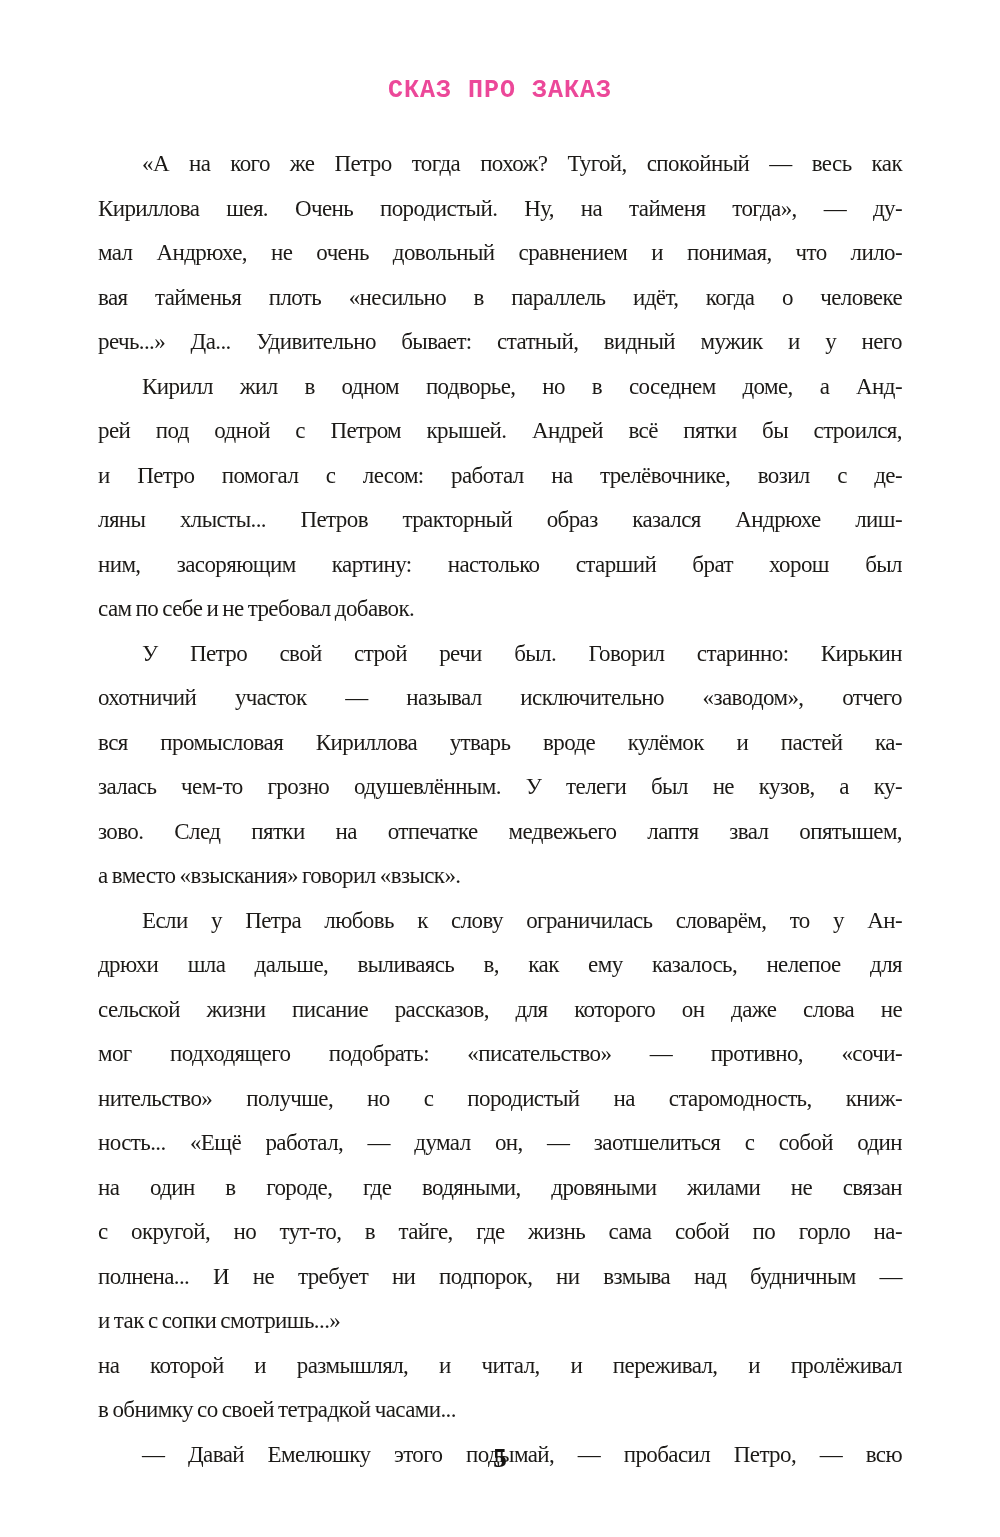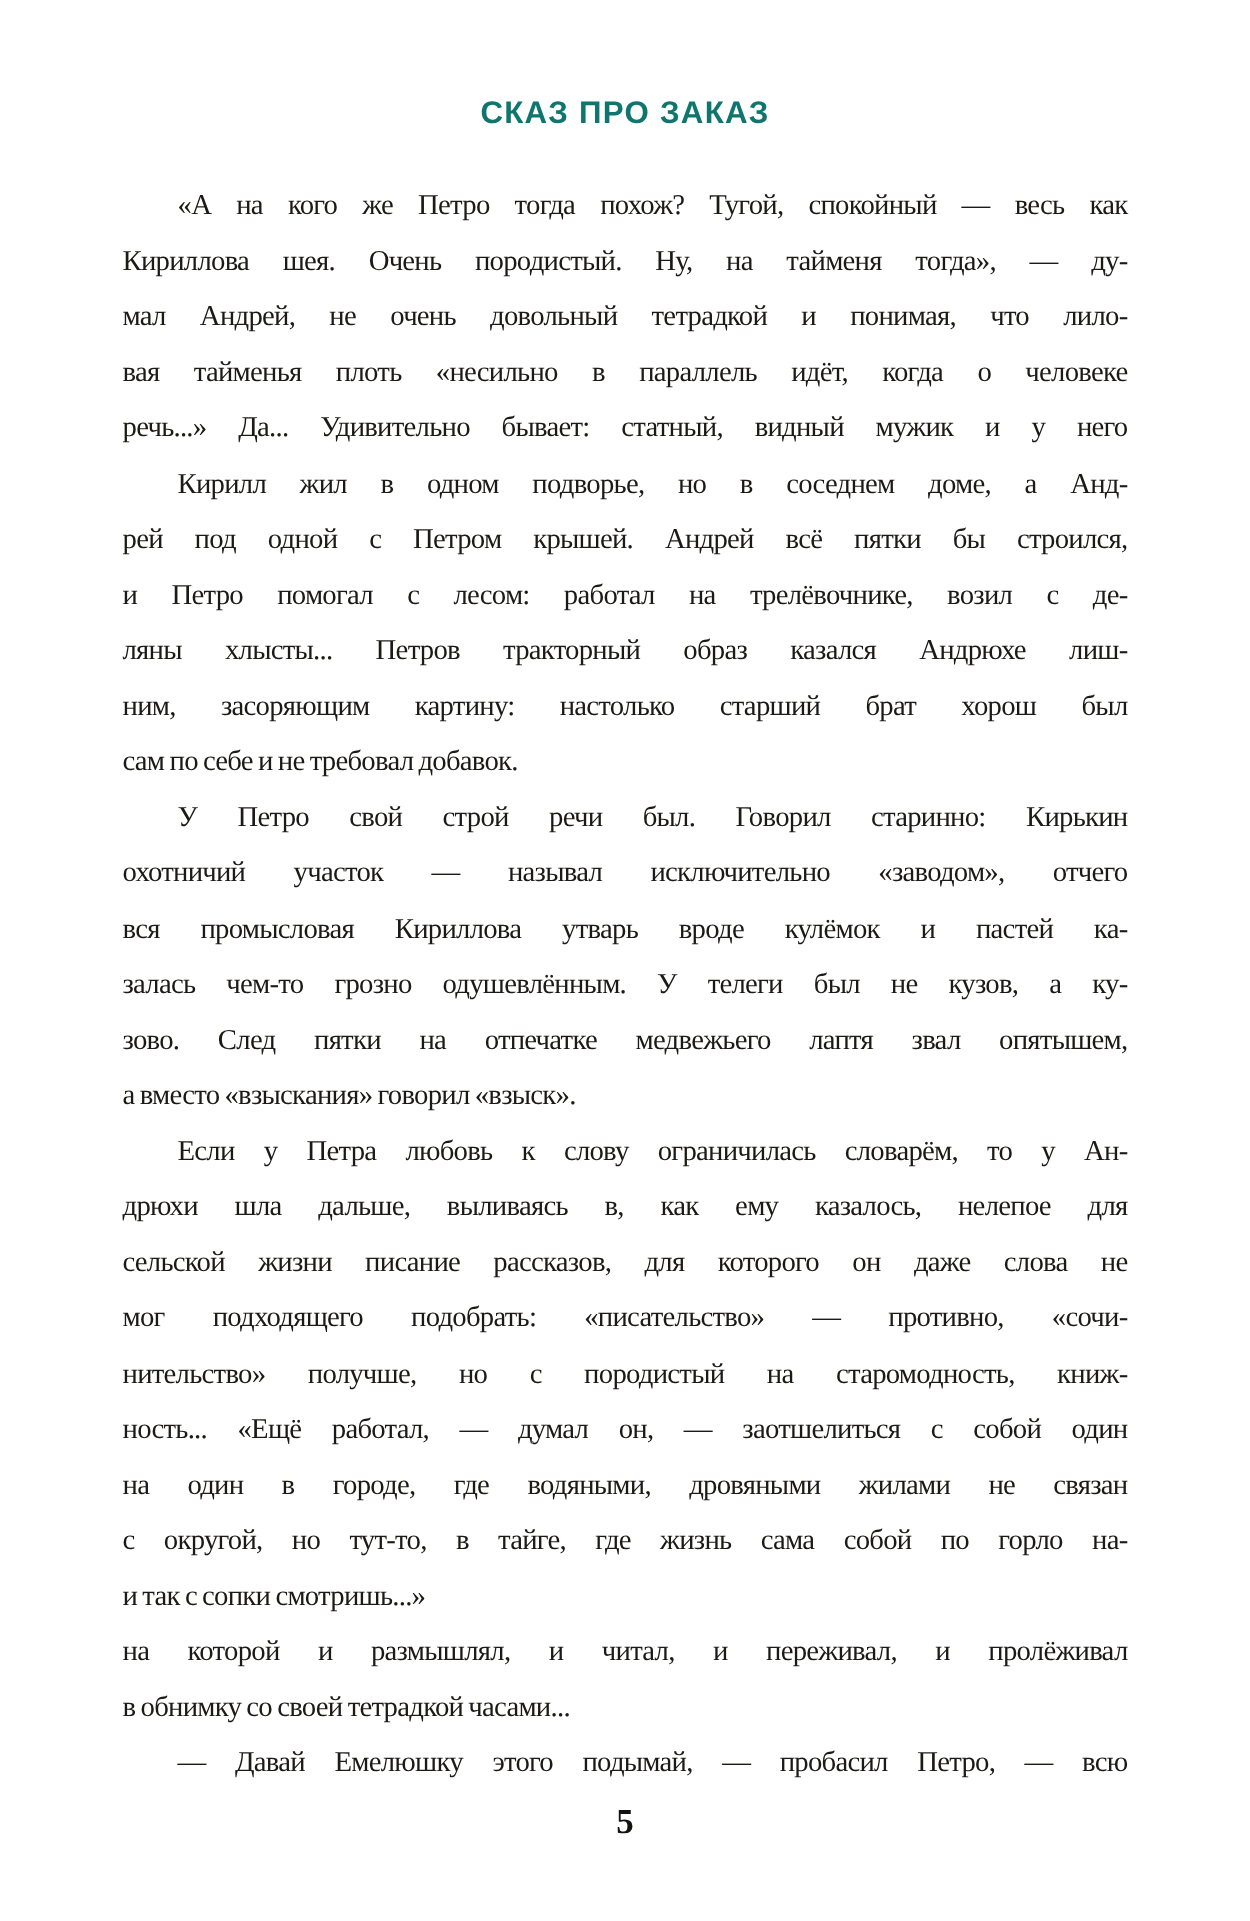--- a/index.html
+++ b/index.html
@@ -14,25 +14,25 @@
     overflow: hidden;
     color: #1c1a17;
     font-family: "Liberation Serif", "DejaVu Serif", serif;
   }
   .page-title {
     position: absolute;
     top: 76px;
     left: 0;
     width: 1000px;
     text-align: center;
-    font-family: Liberation Sans, sans-serif;
+    font-family: Liberation Mono, monospace;
     font-weight: bold;
     font-size: 25px;
     letter-spacing: 1px;
-    color: #0f766e;
+    color: #ec4899;
     text-transform: uppercase;
   }
   .text-block {
     position: absolute;
     top: 142px;
     left: 98px;
     width: 804px;
   }
   .line {
     height: 44.5px;
@@ -66,21 +66,21 @@
 </head>
 <body>
 
 <div class="page-title">Сказ про заказ</div>
 
 <div class="text-block">
 
   <div class="paragraph">
     <div class="line indent">«А на кого же Петро тогда похож? Тугой, спокойный — весь как</div>
     <div class="line">Кириллова шея. Очень породистый. Ну, на тайменя тогда», — ду-</div>
-    <div class="line">мал Андрей, не очень довольный тетрадкой и понимая, что лило-</div>
+    <div class="line">мал Андрюхе, не очень довольный сравнением и понимая, что лило-</div>
     <div class="line">вая тайменья плоть «несильно в параллель идёт, когда о человеке</div>
     <div class="line">речь...» Да... Удивительно бывает: статный, видный мужик и у него</div>
   </div>
 
   <div class="paragraph">
     <div class="line indent">Кирилл жил в одном подворье, но в соседнем доме, а Анд-</div>
     <div class="line">рей под одной с Петром крышей. Андрей всё пятки бы строился,</div>
     <div class="line">и Петро помогал с лесом: работал на трелёвочнике, возил с де-</div>
     <div class="line">ляны хлысты... Петров тракторный образ казался Андрюхе лиш-</div>
     <div class="line">ним, засоряющим картину: настолько старший брат хорош был</div>
@@ -98,20 +98,21 @@
 
   <div class="paragraph">
     <div class="line indent">Если у Петра любовь к слову ограничилась словарём, то у Ан-</div>
     <div class="line">дрюхи шла дальше, выливаясь в, как ему казалось, нелепое для</div>
     <div class="line">сельской жизни писание рассказов, для которого он даже слова не</div>
     <div class="line">мог подходящего подобрать: «писательство» — противно, «сочи-</div>
     <div class="line">нительство» получше, но с породистый на старомодность, книж-</div>
     <div class="line">ность... «Ещё работал, — думал он, — заотшелиться с собой один</div>
     <div class="line">на один в городе, где водяными, дровяными жилами не связан</div>
     <div class="line">с округой, но тут-то, в тайге, где жизнь сама собой по горло на-</div>
+    <div class="line">полнена... И не требует ни подпорок, ни взмыва над будничным —</div>
     <div class="line last">и так с сопки смотришь...»</div>
   </div>
 
   <div class="paragraph">
     <div class="line">на которой и размышлял, и читал, и переживал, и пролёживал</div>
     <div class="line last">в обнимку со своей тетрадкой часами...</div>
   </div>
 
   <div class="paragraph">
     <div class="line indent">— Давай Емелюшку этого подымай, — пробасил Петро, — всю</div>

